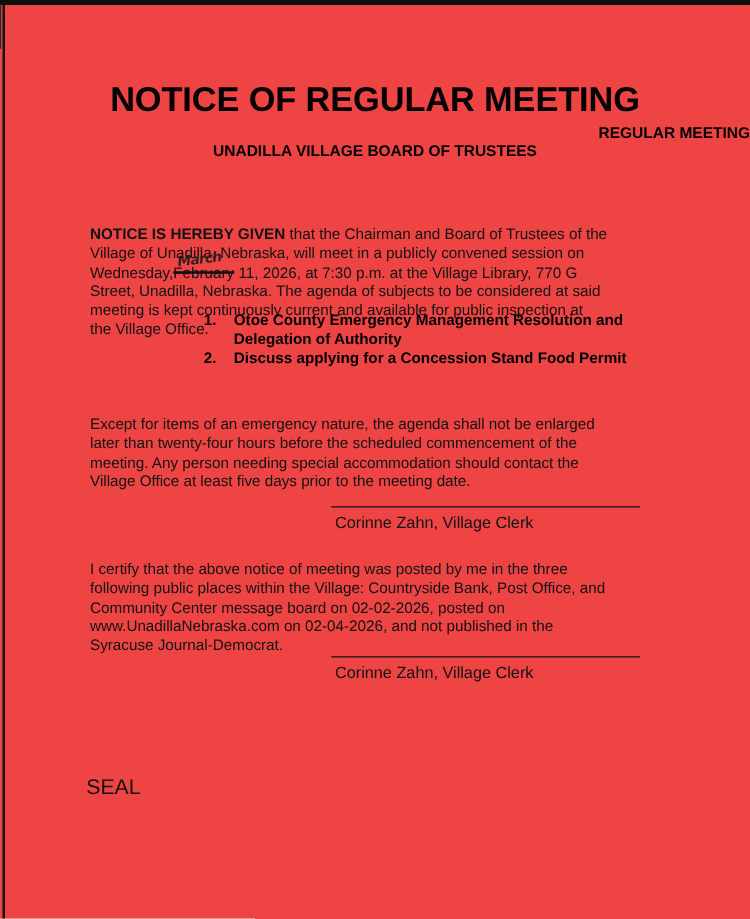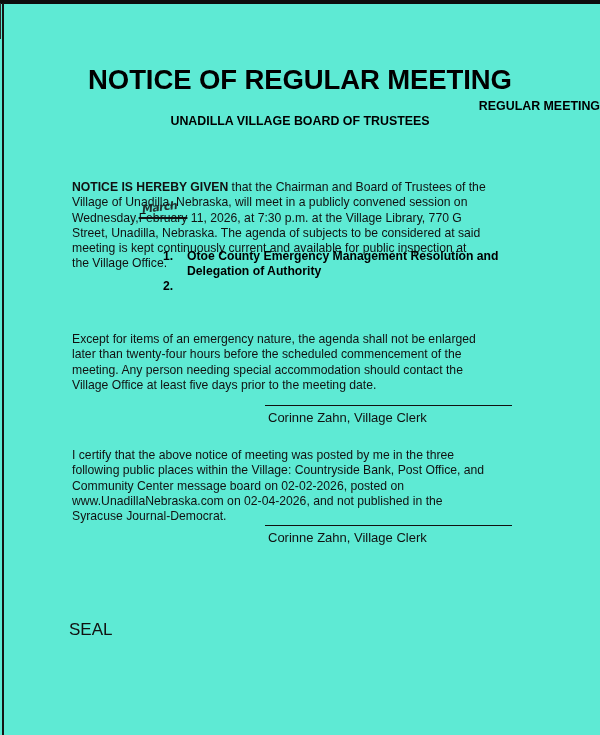--- a/index.html
+++ b/index.html
@@ -8,21 +8,21 @@
     background: #ffffff;
   }
   body {
     font-family: "Liberation Sans", sans-serif;
     color: #111111;
   }
   #page {
     position: relative;
     width: 600px;
     height: 735px;
-    background: #5eead4;
+    background: #ef4444;
     overflow: hidden;
   }
   
   .scan-top-edge {
     position: absolute;
     top: 0; left: 0;
     width: 600px; height: 4px;
     background: #0d0d0d;
   }
   .scan-left-edge {
@@ -192,20 +192,21 @@
 
     <p class="body-para" id="para-notice"><span class="lead-bold">NOTICE IS HEREBY GIVEN</span><span> that the Chairman and Board of Trustees of the Village of Unadilla, Nebraska, will meet in a publicly convened session on Wednesday,</span><span class="strike-wrap"><span class="strike-word">February</span><span class="handwritten">March</span></span> <span>11, 2026, at 7:30 p.m. at the Village Library, 770 G Street, Unadilla, Nebraska. The agenda of subjects to be considered at said meeting is kept continuously current and available for public inspection at the Village Office.</span></p>
 
     <ol class="agenda-list">
       <li class="agenda-item">
         <span class="agenda-num">1.</span>
         <span>Otoe County Emergency Management Resolution and Delegation of Authority</span>
       </li>
       <li class="agenda-item">
         <span class="agenda-num">2.</span>
+        <span>Discuss applying for a Concession Stand Food Permit</span>
       </li>
     </ol>
 
     <p class="body-para" id="para-except">Except for items of an emergency nature, the agenda shall not be enlarged later than twenty-four hours before the scheduled commencement of the meeting. Any person needing special accommodation should contact the Village Office at least five days prior to the meeting date.</p>
 
     <div class="sig-line" id="sig-line-1"></div>
     <div class="sig-name" id="sig-name-1">Corinne Zahn, Village Clerk</div>
 
     <p class="body-para" id="para-certify">I certify that the above notice of meeting was posted by me in the three following public places within the Village: Countryside Bank, Post Office, and Community Center message board on 02-02-2026, posted on www.UnadillaNebraska.com on 02-04-2026, and not published in the Syracuse Journal-Democrat.</p>
 

